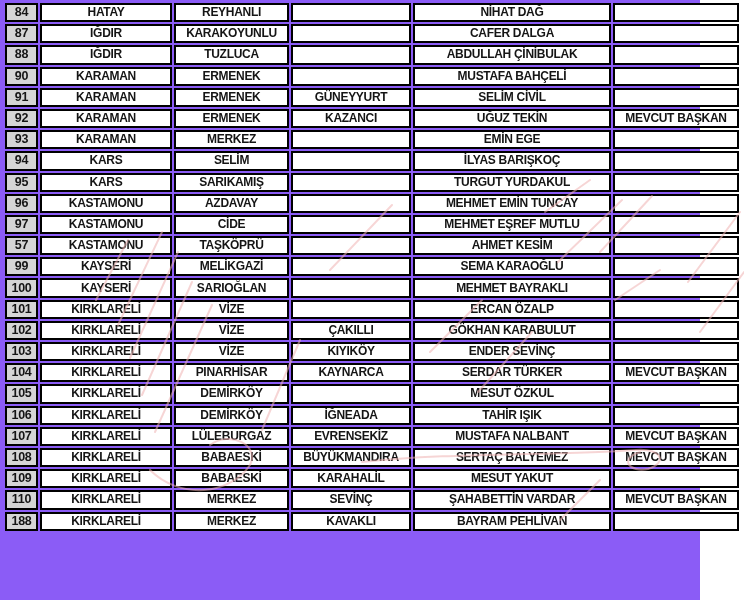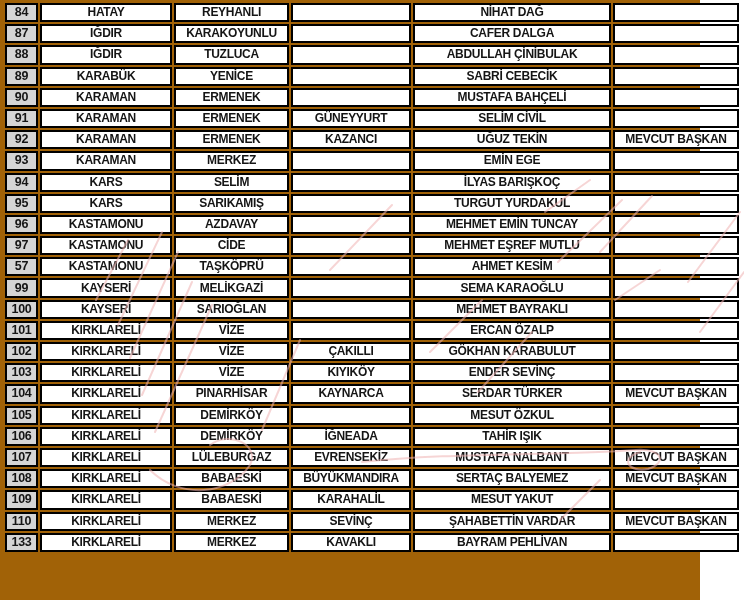--- a/index.html
+++ b/index.html
@@ -5,21 +5,21 @@
   html, body {
     margin: 0; padding: 0;
     width: 744px; height: 600px;
     background: #ffffff;
     overflow: hidden;
     font-family: "Liberation Sans", sans-serif;
   }
   .page {
     position: relative;
     width: 700px; height: 600px;
-    background: #a16207;
+    background: #8b5cf6;
   }
   table.roster {
     position: absolute;
     left: 3px; top: 1px;
     width: 738px;
     table-layout: fixed;
     border-collapse: separate;
     border-spacing: 2px;
   }
   table.roster td {
@@ -85,28 +85,20 @@
 
   <tr>
     <td class="num">88</td>
     <td>IĞDIR</td>
     <td>TUZLUCA</td>
     <td></td>
     <td>ABDULLAH ÇİNİBULAK</td>
     <td></td>
   </tr>
 
-  <tr>
-    <td class="num">89</td>
-    <td>KARABÜK</td>
-    <td>YENİCE</td>
-    <td></td>
-    <td>SABRİ CEBECİK</td>
-    <td></td>
-  </tr>
 
   <tr>
     <td class="num">90</td>
     <td>KARAMAN</td>
     <td>ERMENEK</td>
     <td></td>
     <td>MUSTAFA BAHÇELİ</td>
     <td></td>
   </tr>
 
@@ -284,21 +276,21 @@
   <tr>
     <td class="num">110</td>
     <td>KIRKLARELİ</td>
     <td>MERKEZ</td>
     <td>SEVİNÇ</td>
     <td>ŞAHABETTİN VARDAR</td>
     <td>MEVCUT BAŞKAN</td>
   </tr>
 
   <tr>
-    <td class="num">133</td>
+    <td class="num">188</td>
     <td>KIRKLARELİ</td>
     <td>MERKEZ</td>
     <td>KAVAKLI</td>
     <td>BAYRAM PEHLİVAN</td>
     <td></td>
   </tr>
 </tbody>
   </table>
 
   <svg class="scribbles" viewBox="0 0 744 600">

